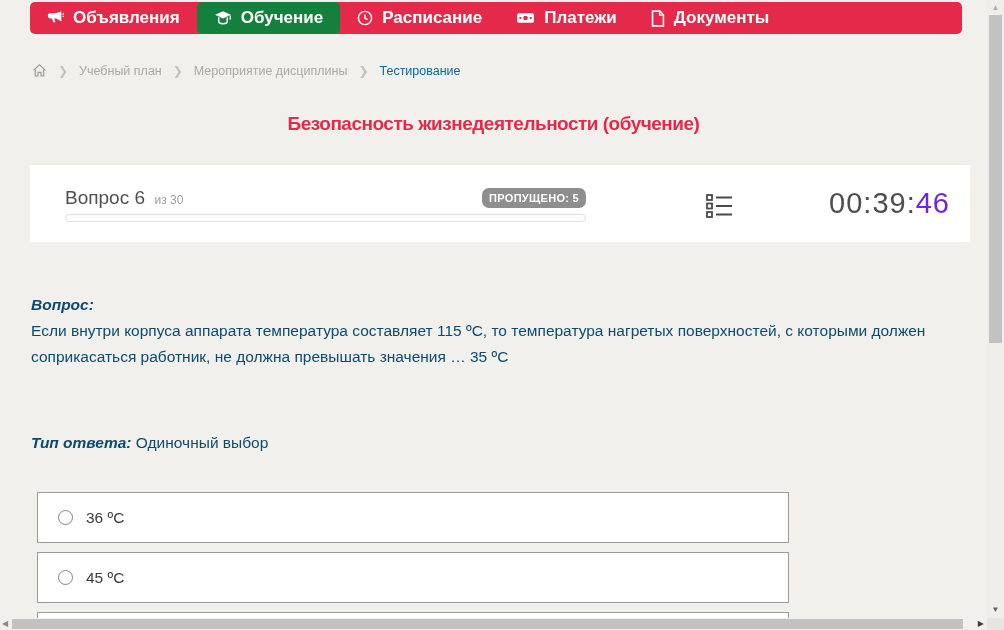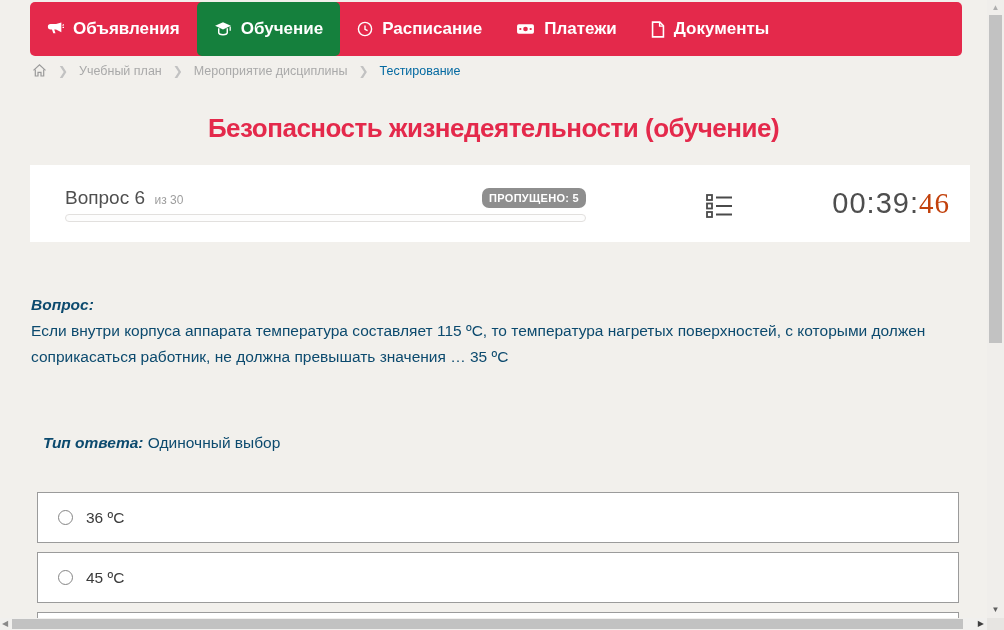--- a/index.html
+++ b/index.html
@@ -1,21 +1,21 @@
 <!DOCTYPE html>
 <html><head>
 <meta charset="utf-8">
 <style>
   * { margin:0; padding:0; box-sizing:border-box; }
   html,body { width:1004px; height:630px; overflow:hidden; }
   body { background:#f2f0ec; font-family:"Liberation Sans", sans-serif; position:relative; }
 
   
   .navbar {
-    position:absolute; left:30px; top:2px; width:932px; height:54px;
+    position:absolute; left:30px; top:2px; width:932px; height:32px;
     background:#e4294b; border-radius:5px; display:flex; align-items:stretch;
   }
   .nav-item {
     display:flex; align-items:center; gap:9px; padding:0 17px;
     color:#ffffff; font-size:17px; font-weight:bold; cursor:pointer;
     white-space:nowrap; border-radius:5px;
   }
   .nav-item.active { background:#15803d; }
   .nav-item svg { display:block; }
   .nav-chevron { margin-left:6px; opacity:.85; }
@@ -26,21 +26,21 @@
     font-size:12.5px; color:#a9a9a9;
   }
   .breadcrumb .home { color:#9a9a9a; display:flex; align-items:center; }
   .breadcrumb .sep { color:#c2c2c2; font-size:12px; margin:0 11px; }
   .breadcrumb .crumb { color:#a9a9a9; cursor:pointer; }
   .breadcrumb .crumb.current { color:#0369a1; cursor:default; }
 
   
   .page-title {
     position:absolute; top:113px; left:0; width:987px; text-align:center;
-    color:#e4294b; font-size:26px; font-weight:bold; letter-spacing:-0.5px;
+    color:#e4294b; font-size:19px; font-weight:bold; letter-spacing:-0.5px;
   }
 
   
   .question-card {
     position:absolute; left:30px; top:165px; width:940px; height:77px;
     background:#ffffff;
   }
   .qp-left { position:absolute; left:35px; top:0; width:521px; }
   .qp-head { position:absolute; left:0; top:22px; width:521px; height:24px; }
   .q-num { font-size:19px; color:#4f4f4f; }
@@ -55,34 +55,34 @@
     background:#fdfdfd; border:1px solid #e2e0de; border-radius:5px;
   }
   .list-btn {
     position:absolute; left:674px; top:27px; width:30px; height:30px;
     background:none; border:none; cursor:pointer; color:#4a4a4a; padding:0;
   }
   .timer {
     position:absolute; right:20px; top:22px; font-size:29px; color:#4e4e4e;
     letter-spacing:1px; font-weight:normal;
   }
-  .timer .sec { color:#c2410c;font-family:Liberation Serif, serif; }
+  .timer .sec { color:#6d28d9; }
 
   
   .question-body {
     position:absolute; left:31px; top:292px; width:940px;
     font-size:15.5px; color:#0c4a6e; line-height:26px;
   }
   .q-label { font-weight:bold; font-style:italic; }
   .q-type { margin-top:60px; }
-  .q-type-label { font-weight:bold; font-style:italic;margin-left:12px; }
+  .q-type-label { font-weight:bold; font-style:italic; }
 
   
   .option {
-    position:absolute; left:37px; width:922px; height:51px;
+    position:absolute; left:37px; width:752px; height:51px;
     background:#ffffff; border:1px solid #9b9b9b; display:flex; align-items:center;
     cursor:pointer;
   }
   .option.o1 { top:492px; }
   .option.o2 { top:552px; }
   .option.o3 { top:612px; }
   .radio {
     width:15px; height:15px; border:1px solid #858585; border-radius:50%;
     background:#ffffff; margin-left:20px; flex:none;
   }

